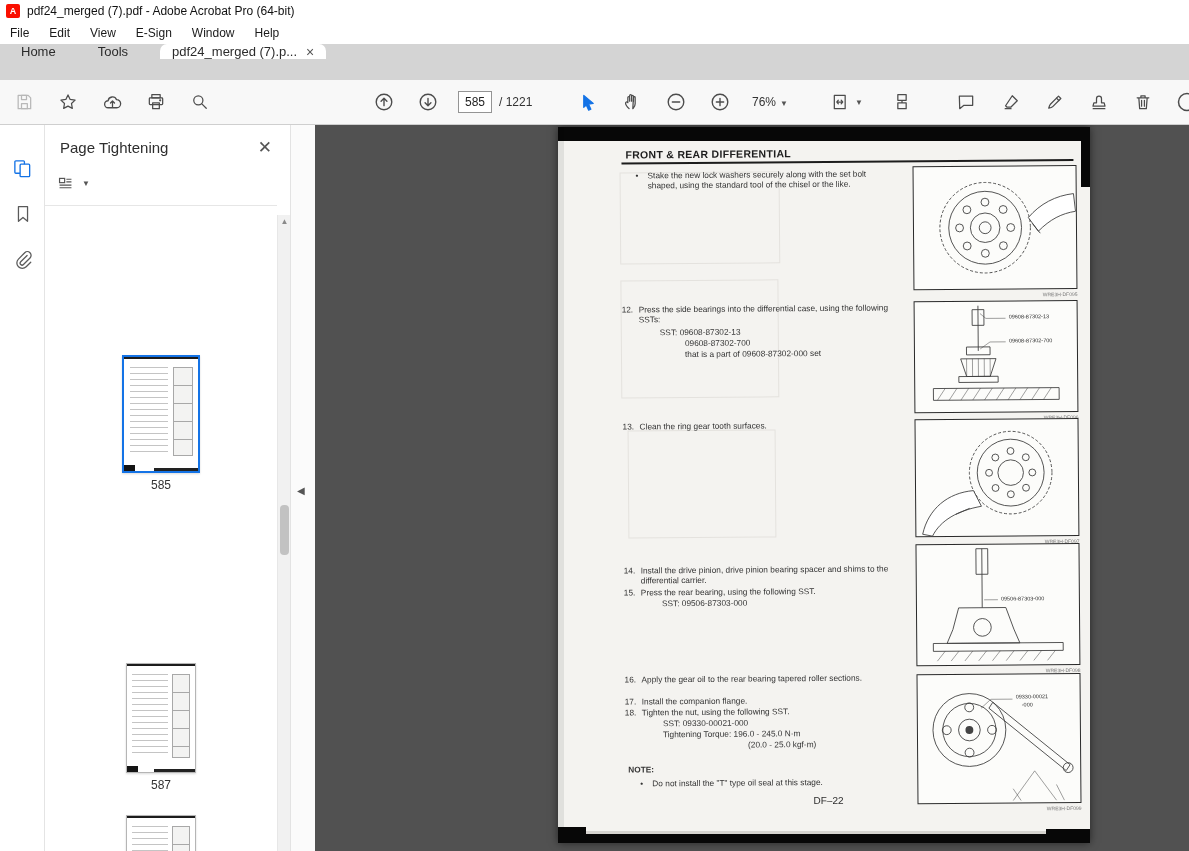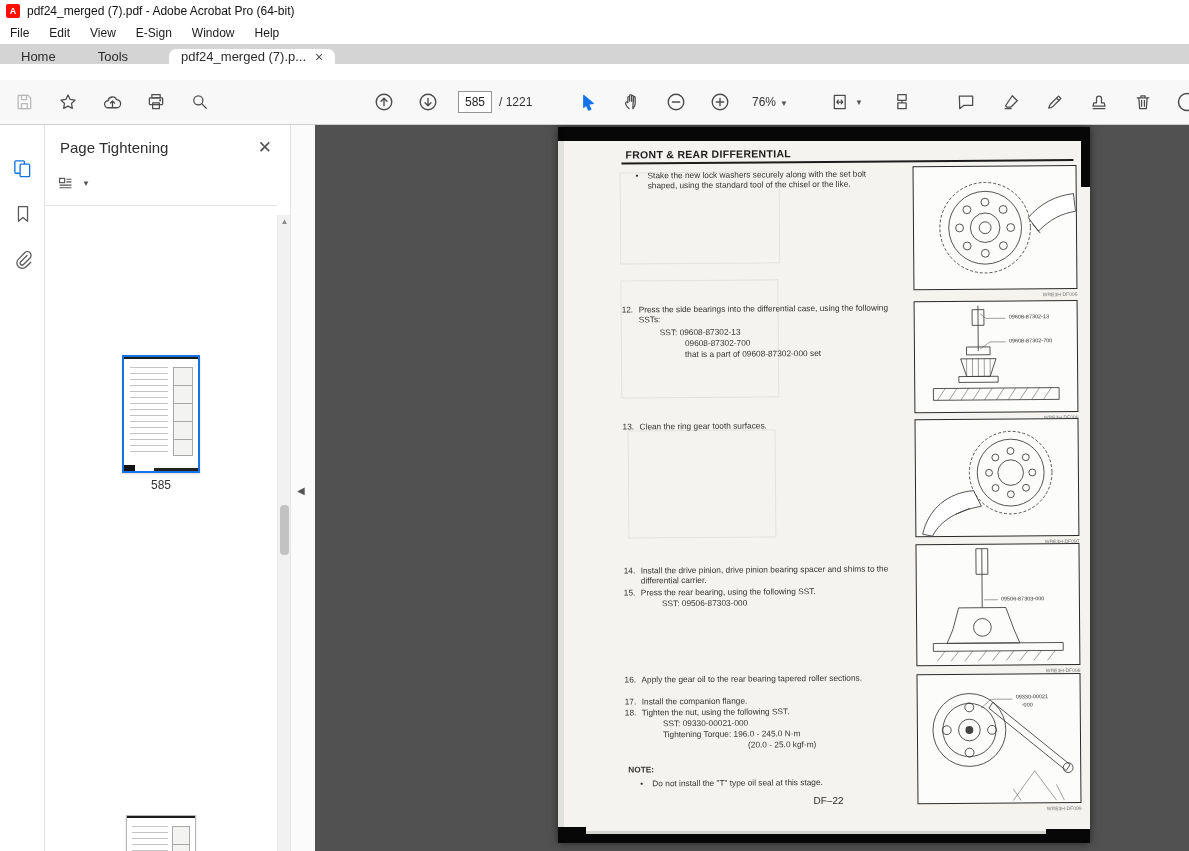--- a/index.html
+++ b/index.html
@@ -8,24 +8,24 @@
   
   #titlebar{position:absolute;top:0;left:0;width:100%;height:22px;background:#fff;
     display:flex;align-items:center;gap:7px;padding-left:6px;font-size:12px;color:#111}
   .pdficon{width:14px;height:14px;background:#fa0f00;color:#fff;border-radius:2px;
     font-size:9px;font-weight:bold;display:flex;align-items:center;justify-content:center}
   
   #menubar{position:absolute;top:22px;left:0;width:100%;height:22px;background:#fff;
     display:flex;align-items:center;font-size:12px;color:#1a1a1a}
   #menubar span{padding:2px 10px;cursor:default}
   
-  #tabbar{position:absolute;top:44px;left:0;width:100%;height:20px;background:#d4d4d4;
-    display:flex;align-items:flex-end;font-size:13px;color:#2b2b2b}
+  #tabbar{position:absolute;top:44px;left:0;width:100%;height:36px;background:#d4d4d4;
+    display:flex;align-items:flex-start;font-size:13px;color:#2b2b2b}
   .apptab{display:flex;align-items:center;padding:0 21px}
-  #tab-doc{background:#fff;border-radius:7px 7px 0 0;margin-left:20px;padding:0 12px;
+  #tab-doc{background:#fff;border-radius:7px 7px 0 0;margin-left:11px;padding:0 12px;
     display:flex;align-items:center;gap:9px;max-width:185px}
   #tab-doc .lbl{white-space:nowrap;overflow:hidden;text-overflow:ellipsis}
   .tabclose{color:#555;font-size:14px;line-height:1}
   
   #toolbar{position:absolute;top:80px;left:0;width:100%;height:45px;background:#f8f8f8;
     border-bottom:1px solid #cfcfcf}
   .tbtn{position:absolute;top:8px;width:28px;height:28px;display:flex;align-items:center;
     justify-content:center;border-radius:3px;color:#4c4c4c}
   .tbtn svg{stroke:#4c4c4c;fill:none;stroke-width:1.5;stroke-linecap:round;stroke-linejoin:round}
   .tbtn.disabled svg{stroke:#b8b8b8}
@@ -286,20 +286,30 @@
       <div class="t-top"></div>
         <div class="t-lines"></div>
         <div class="t-figs"></div>
         <div class="t-corner"></div>
         <div class="t-bottom"></div>
     </div>
     <div class="thumbnum">585</div>
   </div>
 
 
+  <div class="thumbwrap" style="top:538px">
+    <div class="thumb">
+      <div class="t-top"></div>
+        <div class="t-lines"></div>
+        <div class="t-figs"></div>
+        <div class="t-corner"></div>
+        <div class="t-bottom"></div>
+    </div>
+    <div class="thumbnum">587</div>
+  </div>
 
   <div class="thumbwrap" style="top:690px">
     <div class="thumb">
       <div class="t-top"></div>
         <div class="t-lines"></div>
         <div class="t-figs"></div>
     </div>
 
   </div>
 

